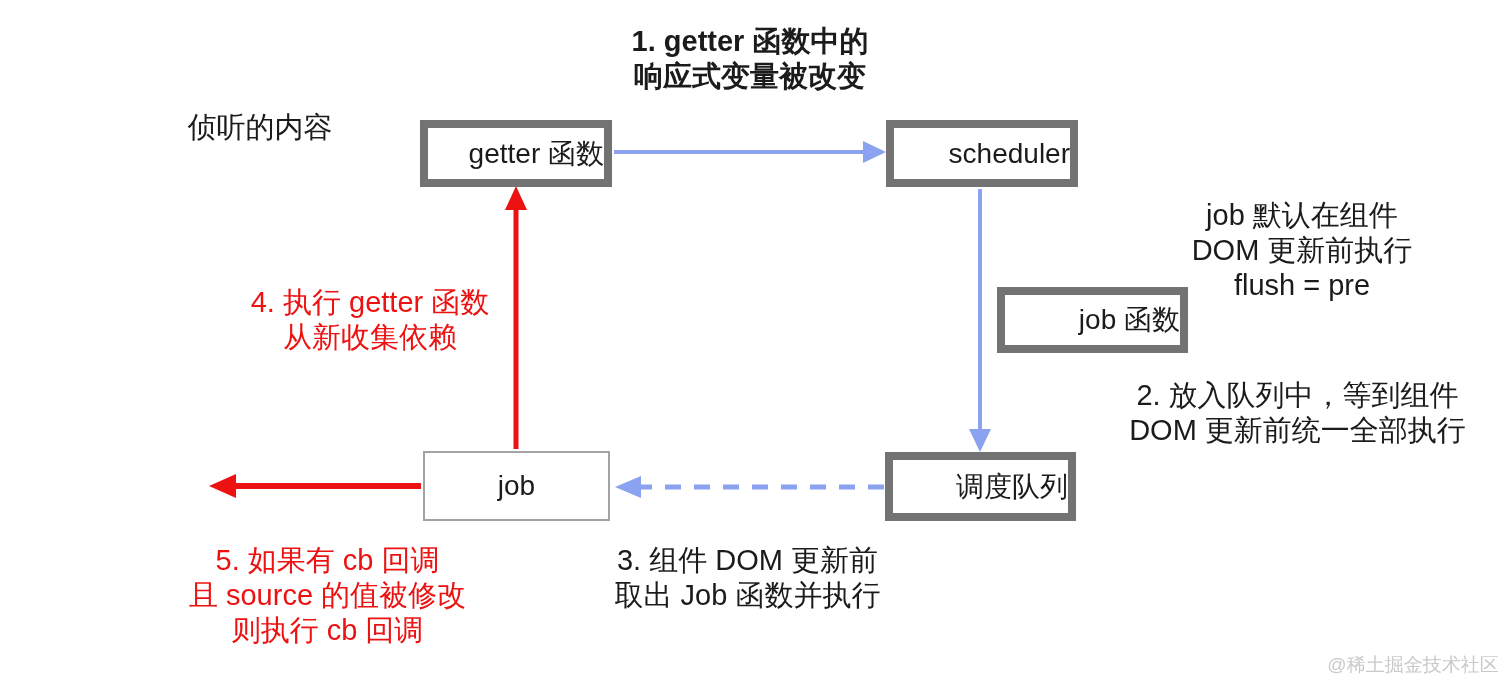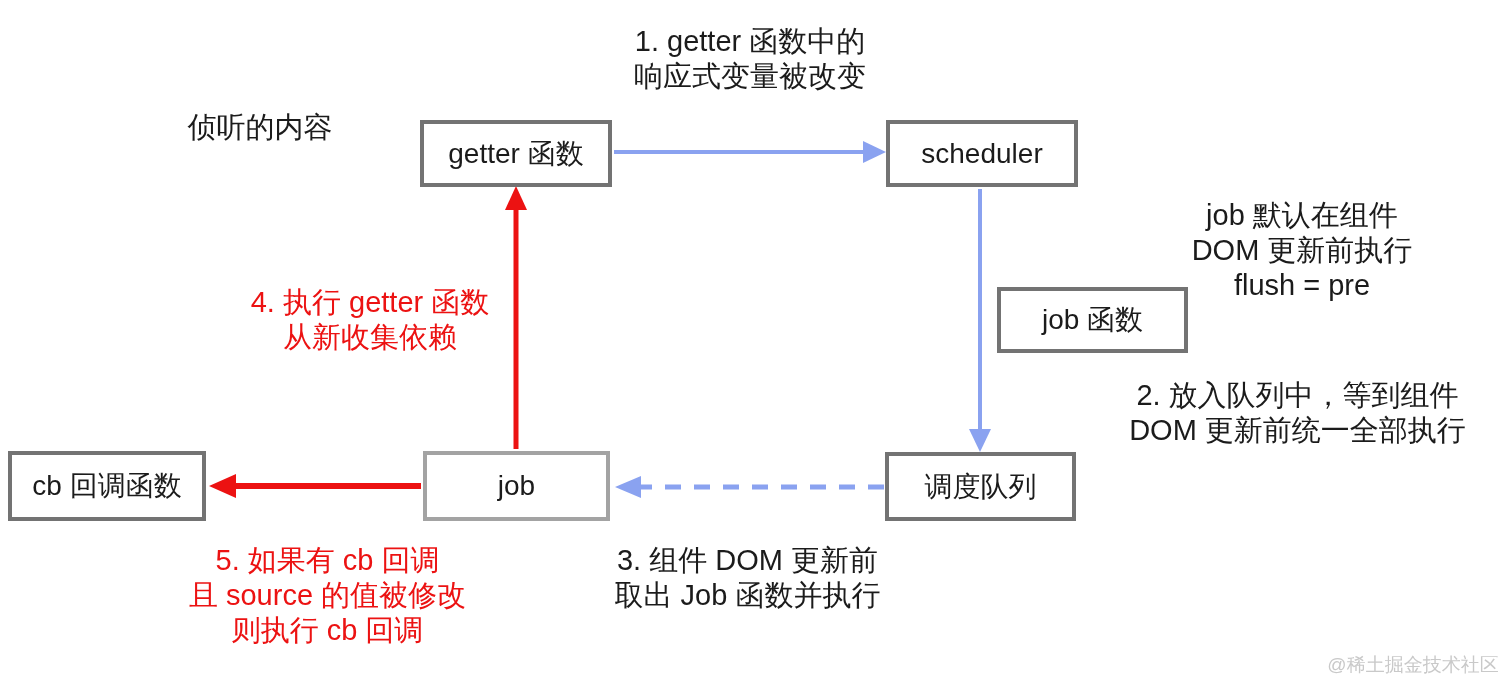--- a/index.html
+++ b/index.html
@@ -26,22 +26,22 @@
     position: absolute;
     background: #ffffff;
     display: flex;
     align-items: center;
     justify-content: center;
     box-sizing: border-box;
     color: #1b1b1b;
     font-size: 28px;
     white-space: nowrap;
   }
-  .box.blue { border: 4px solid #737373; }
-  .box.red  { border: 4px solid #a3a3a3; }
+  .box.blue { border: 8px solid #737373; justify-content: flex-end; }
+  .box.red  { border: 2px solid #a3a3a3; }
   .note {
     position: absolute;
     text-align: center;
     font-size: 29px;
     line-height: 35px;
     color: #1b1b1b;
     white-space: nowrap;
   }
   .note.red { color: #ec1212; }
   .watermark {
@@ -93,33 +93,30 @@
   </div>
 
   <div class="box blue" style="left:886px; top:120px; width:192px; height:67px;">
     <span>scheduler</span>
   </div>
 
   <div class="box blue" style="left:997px; top:287px; width:191px; height:66px;">
     <span>job 函数</span>
   </div>
 
-  <div class="box blue" style="left:8px; top:451px; width:198px; height:70px;">
-    <span>cb 回调函数</span>
-  </div>
 
   <div class="box red" style="left:423px; top:451px; width:187px; height:70px;">
     <span>job</span>
   </div>
 
   <div class="box blue" style="left:885px; top:452px; width:191px; height:69px;">
     <span>调度队列</span>
   </div>
 
-  <div class="note" style="left:550px; top:24px; width:400px;">
+  <div class="note" style="left:550px; top:24px; width:400px;font-weight:bold;">
     <div>1. getter 函数中的</div>
     <div>响应式变量被改变</div>
   </div>
 
   <div class="note" style="left:110px; top:110px; width:300px;">
     <div>侦听的内容</div>
   </div>
 
   <div class="note red" style="left:225px; top:285px; width:290px;">
     <div>4. 执行 getter 函数</div>

